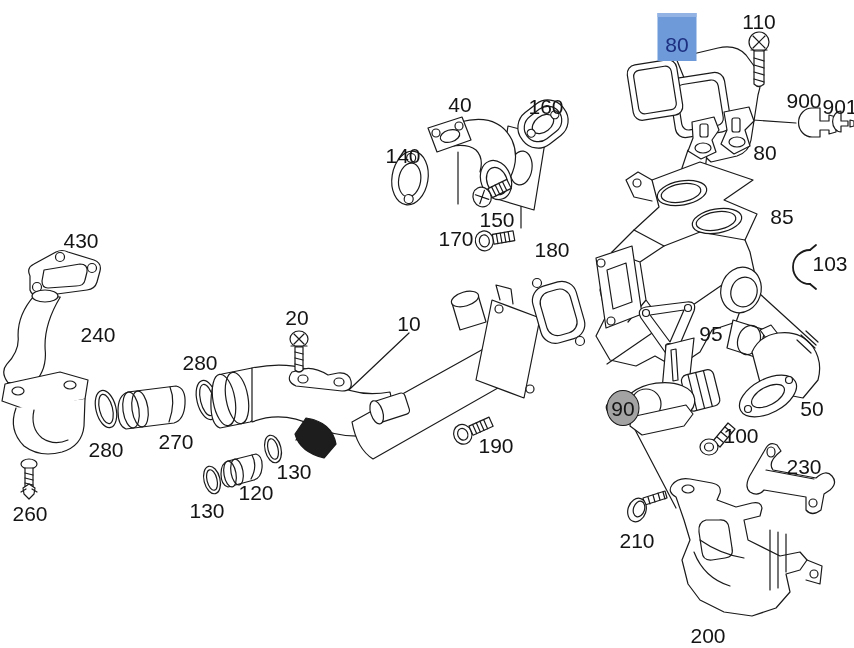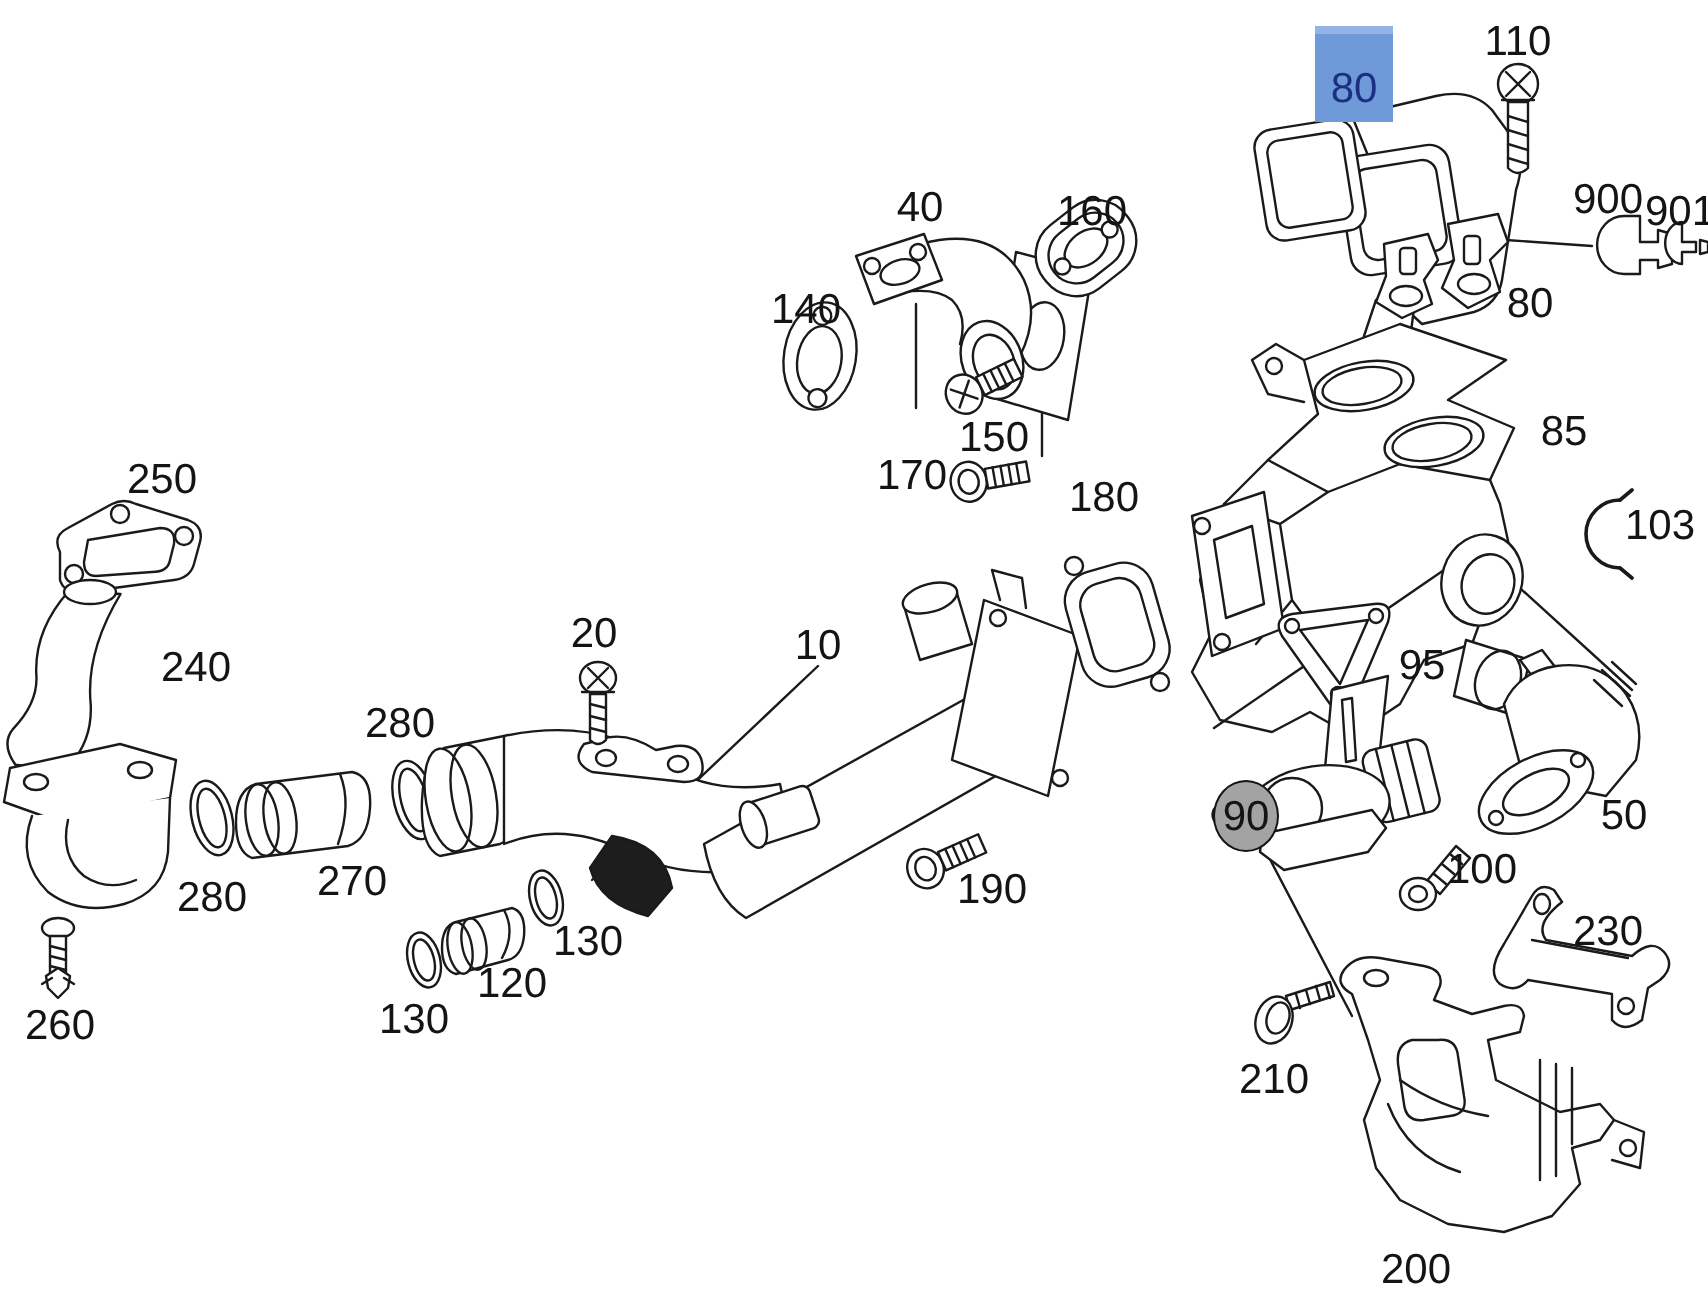--- a/index.html
+++ b/index.html
@@ -323,21 +323,21 @@
 <div class="callout" style="left:840px;top:106px;">901</div>
 <div class="callout" style="left:765px;top:152px;">80</div>
 <div class="callout" style="left:460px;top:104px;">40</div>
 <div class="callout" style="left:546px;top:106px;">160</div>
 <div class="callout" style="left:383px;top:155px;margin-left:20px;">140</div>
 <div class="callout" style="left:497px;top:209px;margin-top:10px;">150</div>
 <div class="callout" style="left:456px;top:238px;">170</div>
 <div class="callout" style="left:782px;top:216px;">85</div>
 <div class="callout" style="left:830px;top:263px;">103</div>
 <div class="callout" style="left:552px;top:249px;">180</div>
-<div class="callout" style="left:81px;top:240px;">250</div>
+<div class="callout" style="left:81px;top:240px;">430</div>
 <div class="callout" style="left:98px;top:334px;">240</div>
 <div class="callout" style="left:297px;top:317px;">20</div>
 <div class="callout" style="left:409px;top:323px;">10</div>
 <div class="callout" style="left:200px;top:362px;">280</div>
 <div class="callout" style="left:106px;top:449px;">280</div>
 <div class="callout" style="left:164px;top:441px;margin-left:12px;">270</div>
 <div class="callout" style="left:711px;top:333px;">95</div>
 <div class="callout" style="left:812px;top:408px;">50</div>
 <div class="callout circled" style="left:623px;top:408px;">90</div>
 <div class="callout" style="left:741px;top:435px;">100</div>

